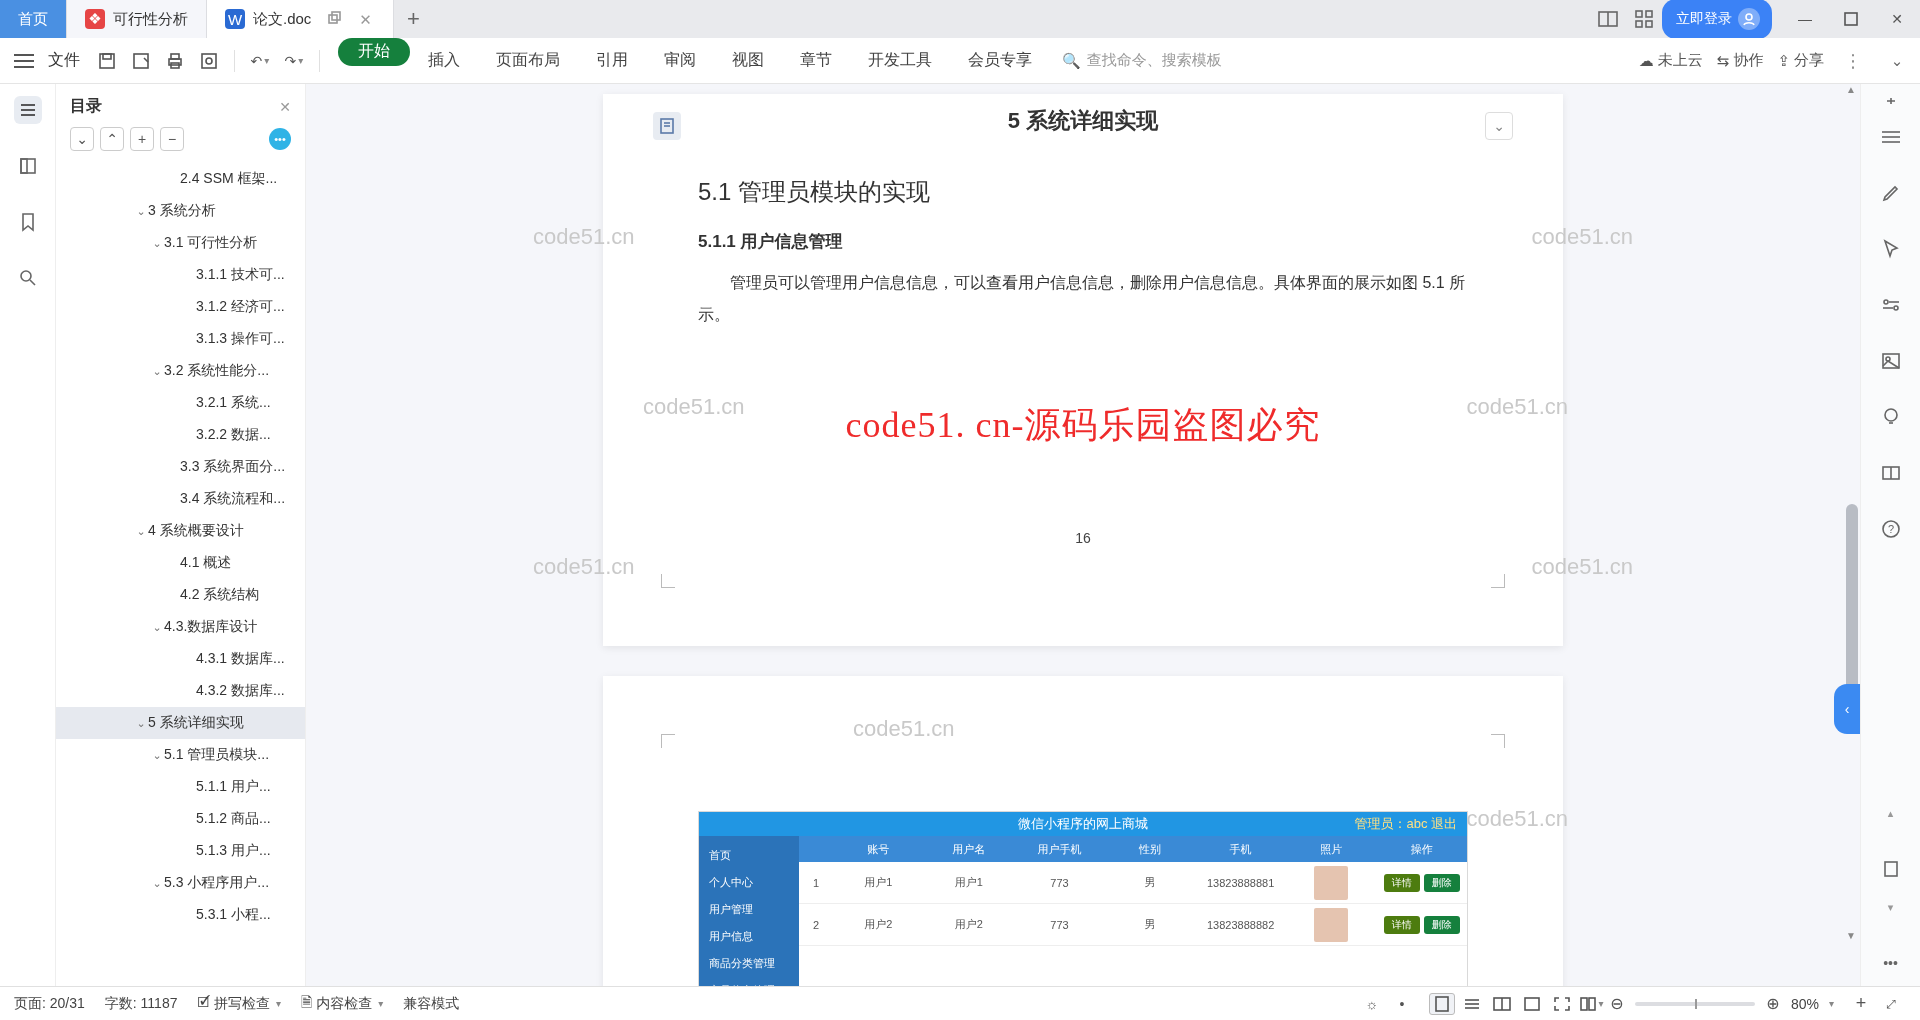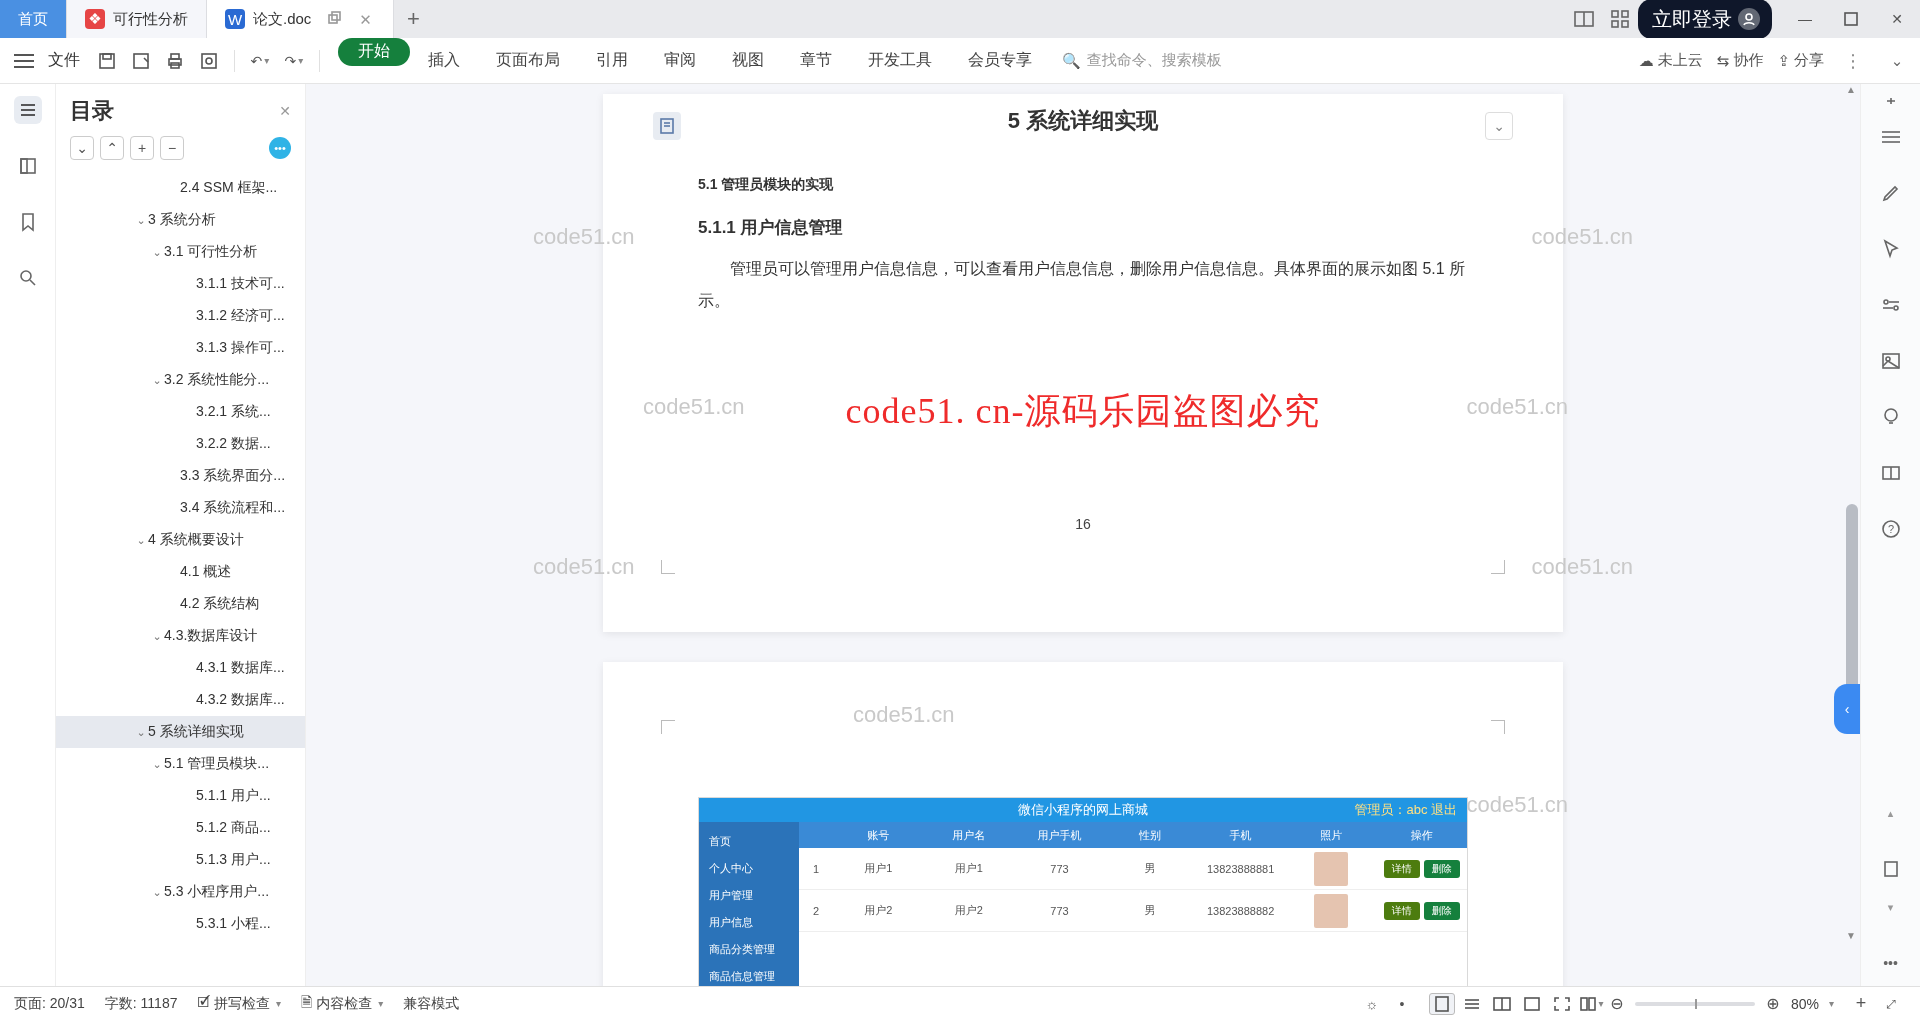--- a/index.html
+++ b/index.html
@@ -12,21 +12,21 @@
   .tab.normal { background:#f5f6fa; color:#333; }
   .tab.active { background:#fff; color:#333; }
   .tab .tabicon { width:20px; height:20px; display:flex; align-items:center; justify-content:center; font-size:15px; border-radius:4px; color:#fff; }
   .tabicon.rice{ background:#e64545; }
   .tabicon.word{ background:#2a6ad3; }
   .tab .mini   { width:16px; height:16px; opacity:.5; margin-left:8px; }
   .addtab{ width:38px; display:flex; align-items:center; justify-content:center; font-size:22px; color:#666; cursor:pointer; }
   .titlespacer{ flex:1; }
   .winctrls{ display:flex; align-items:center; gap:0; }
   .winbox{ width:24px; height:24px; display:flex; align-items:center; justify-content:center; color:#666; margin:0 6px; cursor:pointer; }
-  .login{ background:#0f172a; color:#fff; border-radius:14px; height:40px; padding:0 12px 0 14px; display:flex; align-items:center; gap:6px; font-size:20px; margin-right:10px; }
+  .login{ background:#3b82f6; color:#fff; border-radius:14px; height:40px; padding:0 12px 0 14px; display:flex; align-items:center; gap:6px; font-size:14px; margin-right:10px; }
   .login .avatar{ width:22px; height:22px; border-radius:50%; background:rgba(255,255,255,.35); display:flex; align-items:center; justify-content:center; }
   .wc{ width:46px; height:38px; display:flex; align-items:center; justify-content:center; color:#555; font-size:14px; cursor:pointer; }
   
   
   .ribbon{ height:46px; background:#fff; border-bottom:1px solid #e5e5e5; display:flex; align-items:center; padding:0 10px; }
   .hamb{ width:28px; display:flex; flex-direction:column; gap:4px; padding:4px; cursor:pointer; }
   .hamb span{ height:2px; background:#555; }
   .file{ font-size:16px; padding:0 10px; color:#333; cursor:pointer; }
   .rbtn{ width:34px; height:30px; display:flex; align-items:center; justify-content:center; color:#555; cursor:pointer; }
   .sep{ width:1px; height:22px; background:#e0e0e0; margin:0 8px; }
@@ -42,21 +42,21 @@
   .chev{ width:26px; text-align:center; cursor:pointer; color:#666; }
   
   
   .workspace{ flex:1; display:flex; min-height:0; }
   .rail{ width:56px; border-right:1px solid #eee; display:flex; flex-direction:column; align-items:center; padding-top:12px; gap:28px; color:#666; }
   .rail .ri{ width:28px; height:28px; display:flex; align-items:center; justify-content:center; cursor:pointer; }
   .rail .ri.active{ background:#e8ecf2; border-radius:6px; color:#333; }
   
   .nav{ width:250px; border-right:1px solid #eee; display:flex; flex-direction:column; }
   .navhead{ padding:12px 14px 6px; display:flex; align-items:center; }
-  .navhead h2{ font-size:22px; font-weight:600; flex:1; }
+  .navhead h2{ font-size:16px; font-weight:600; flex:1; }
   .navhead .x{ color:#999; cursor:pointer; }
   .navtool{ display:flex; align-items:center; gap:6px; padding:4px 14px 8px; }
   .ntbtn{ width:24px; height:24px; border:1px solid #ccc; border-radius:4px; display:flex; align-items:center; justify-content:center; font-size:14px; color:#555; cursor:pointer; }
   .ntspacer{ flex:1; }
   .chatdot{ width:22px; height:22px; border-radius:50%; background:#2fb3e6; display:flex; align-items:center; justify-content:center; color:#fff; font-size:11px; cursor:pointer; }
   .tree{ flex:1; overflow:auto; font-size:14px; color:#333; padding:4px 0 16px; }
   .node{ display:flex; align-items:center; height:32px; padding-right:8px; cursor:pointer; white-space:nowrap; overflow:hidden; text-overflow:ellipsis; }
   .node.sel{ background:#e6e9ef; }
   .ar{ width:14px; font-size:11px; color:#777; display:inline-flex; justify-content:center; }
   
@@ -66,21 +66,21 @@
   .page.cut-top{ padding:0 95px 95px 95px; }
   .page.cut-bot{ padding:95px 95px 0 95px; min-height:300px; }
   .cornermark{ position:absolute; width:14px; height:14px; }
   .cm-tl{ top:58px; left:58px; border-left:1px solid #bbb; border-top:1px solid #bbb; }
   .cm-tr{ top:58px; right:58px; border-right:1px solid #bbb; border-top:1px solid #bbb; }
   .cm-bl{ bottom:58px; left:58px; border-left:1px solid #bbb; border-bottom:1px solid #bbb; }
   .cm-br{ bottom:58px; right:58px; border-right:1px solid #bbb; border-bottom:1px solid #bbb; }
   .docicons{ position:absolute; top:18px; left:50px; width:28px; height:28px; background:#e8ecf2; border-radius:4px; display:flex; align-items:center; justify-content:center; color:#5b7aa8; cursor:pointer; }
   .foldbtn{ position:absolute; top:18px; right:50px; width:28px; height:28px; border:1px solid #ddd; border-radius:4px; display:flex; align-items:center; justify-content:center; color:#888; cursor:pointer; }
   h1.c{ text-align:center; font-size:22px; font-weight:600; margin-bottom:40px; padding-top:12px; }
-  h2.s{ font-size:14px; font-weight:700; margin:30px 0 20px; }
+  h2.s{ font-size:24px; font-weight:400; margin:30px 0 20px; }
   h3.ss{ font-size:17px; font-weight:600; margin:22px 0 14px; }
   p.body{ font-size:16px; line-height:2; text-indent:2em; }
   .overlay{ color:#ef2b2b; font-size:36px; font-weight:500; text-align:center; margin-top:70px; letter-spacing:1px; font-family:"SimSun", serif; }
   .pgno{ text-align:center; font-size:14px; color:#444; margin-top:80px; padding-bottom:5px; }
   .wm{ position:absolute; font-size:22px; color:#c9c9c9; pointer-events:none; }
   
   
   .fig{ margin:40px auto 0; width:770px; border:1px solid #d9d9d9; font-size:11px; }
   .fig .bar{ background:#2196e3; color:#fff; height:24px; display:flex; align-items:center; padding:0 10px; font-size:13px; justify-content:center; position:relative; }
   .fig .bar .r{ position:absolute; right:10px; color:#ffe082; }

